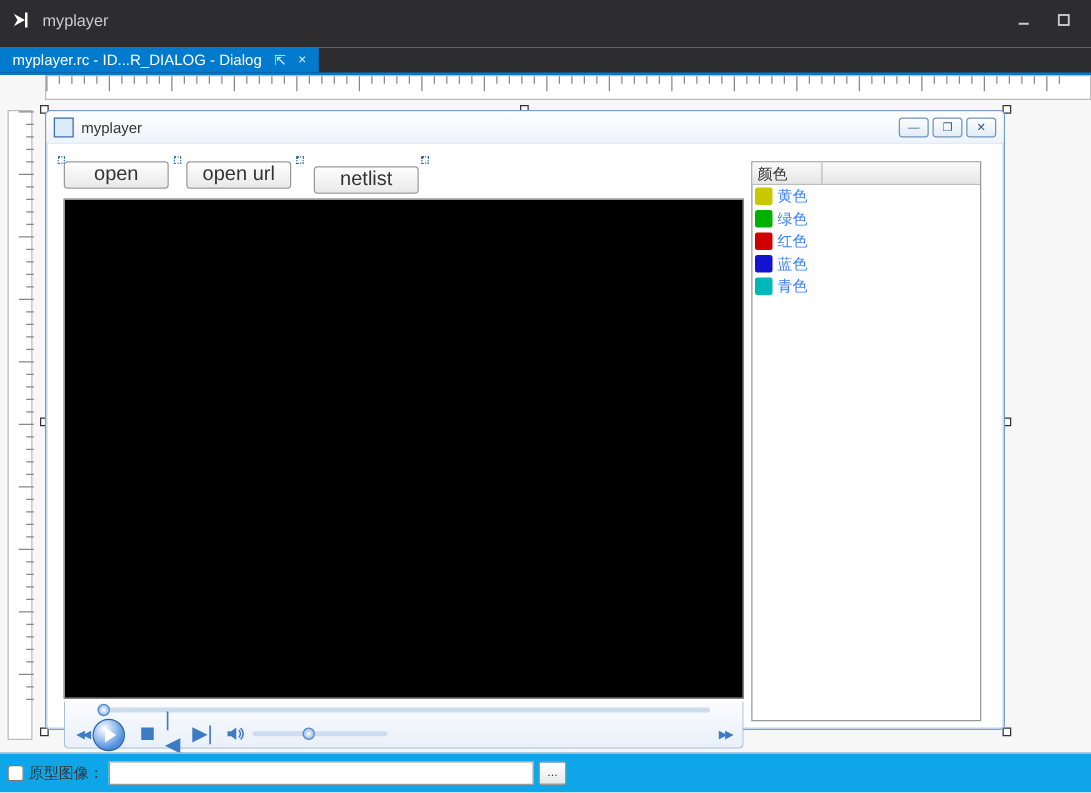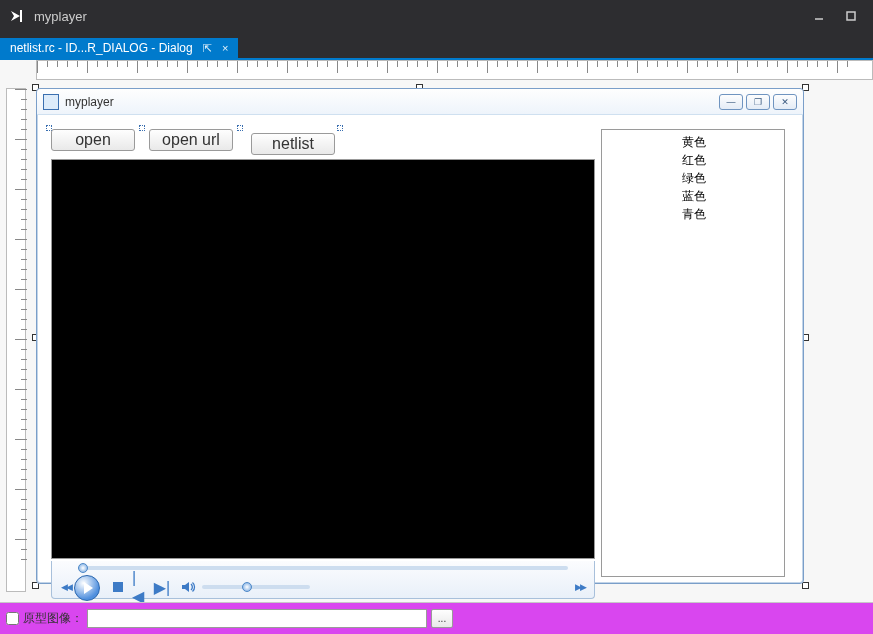--- a/index.html
+++ b/index.html
@@ -62,27 +62,27 @@
 .mb-prev { left:80px; } 
 .mb-next { left:102px;} 
 .mb-vol { left:128px;} 
 .vol-slider { position:absolute; left:150px; top:24px; width:108px; height:4px; background:#cdddef; border-radius:2px; }
 .vol-thumb { position:absolute; left:190px; top:21px; width:10px; height:10px; border-radius:50%; background:radial-gradient(#fff,#6ea3e0); border:1px solid #4d88c8; }
 
 
 .listview { position:absolute; left:564px; top:14px; width:184px; height:448px; background:#fff; border:1px solid #9a9a9a; }
 .lv-header { height:18px; background:linear-gradient(#f9f9f9,#e7e7e7); border-bottom:1px solid #bcbcbc; display:flex; }
 .lv-hcell { border-right:1px solid #bcbcbc; font-size:12px; padding:1px 4px; color:#333; }
-.lv-row { display:flex; align-items:center; height:18px; padding-left:2px; gap:4px; font-size:12px; color:#000000;flex-direction:column;}
+.lv-row { display:flex; align-items:center; height:18px; padding-left:2px; gap:4px; font-size:12px; color:#3b82f6;}
 .lv-icon { width:14px; height:14px; border-radius:2px; position:relative; }
 .lv-icon::before,.lv-icon::after{content:"";position:absolute;inset:0;}
 .lv-icon::before{clip-path:polygon(50% 0,100% 50%,50% 100%,0 50%);} 
 
 
-.prop-row { position:absolute; left:0; right:0; bottom:0; height:32px; background:#d946ef; border-top:1px solid #c8c8c8; display:flex; align-items:center; padding:0 6px; gap:4px; font-size:12px; color:#333;}
+.prop-row { position:absolute; left:0; right:0; bottom:0; height:32px; background:#0ea5e9; border-top:1px solid #c8c8c8; display:flex; align-items:center; padding:0 6px; gap:4px; font-size:12px; color:#333;}
 .prop-row input[type=checkbox]{width:13px;height:13px;}
 .prop-row .textbox { flex:0 0 340px; height:19px; background:#fff; border:1px solid #9a9a9a; }
 .prop-row .smallbtn { width:22px;height:19px;border:1px solid #9a9a9a;background:linear-gradient(#fefefe,#e9e9e9);border-radius:2px;font-size:10px;display:flex;align-items:center;justify-content:center;}
 .prop-row .sep { width:40px; }
 </style>
 </head>
 <body>
 
 <div class="vs-titlebar">
   <span class="vs-logo">
@@ -101,21 +101,21 @@
   <span class="winbtn">
       <svg width="10" height="10">
         <rect x="1" y="1" width="8" height="8" fill="none" stroke="#ccc" stroke-width="1.5"></rect>
       </svg>
     </span>
 </div>
 <div class="vs-dark-strip"></div>
 
 <div class="doc-tabs">
   <div class="doc-tab">
-    <span>netlist.rc - ID...R_DIALOG - Dialog</span>
+    <span>myplayer.rc - ID...R_DIALOG - Dialog</span>
     <span class="pin">⇱</span>
     <span class="close">×</span>
   </div>
 </div>
 
 <div class="designer-wrap">
   <div class="ruler-h" id="rh">
       <div class="tick big" style="left: 0px;"></div>
       <div class="tick" style="left: 10px;"></div>
       <div class="tick" style="left: 20px;"></div>
@@ -297,32 +297,36 @@
               <polygon points="2,6 5,6 9,3 9,13 5,10 2,10" fill="#3d7bc6"></polygon>
               <path d="M11 5 A4 4 0 0 1 11 11" fill="none" stroke="#3d7bc6" stroke-width="1.3"></path>
               <path d="M12.5 3.5 A6 6 0 0 1 12.5 12.5" fill="none" stroke="#3d7bc6" stroke-width="1.3"></path>
             </svg>
         </div>
         <div class="vol-slider"></div>
         <div class="vol-thumb"></div>
       </div>
 
       <div class="listview">
+        <div class="lv-header">
+          <div class="lv-hcell" style="width:56px;">颜色</div>
+          <div class="lv-hcell" style="flex:1;border-right:none;"></div>
+        </div>
         <div id="lv-body">
             <div class="lv-row">
               <span class="lv-icon" style="background: rgb(200, 200, 0);"></span>
               <span>黄色</span>
             </div>
             <div class="lv-row">
+              <span class="lv-icon" style="background: rgb(0, 176, 0);"></span>
+              <span>绿色</span>
+            </div>
+            <div class="lv-row">
               <span class="lv-icon" style="background: rgb(208, 0, 0);"></span>
               <span>红色</span>
-            </div>
-            <div class="lv-row">
-              <span class="lv-icon" style="background: rgb(0, 176, 0);"></span>
-              <span>绿色</span>
             </div>
             <div class="lv-row">
               <span class="lv-icon" style="background: rgb(20, 20, 208);"></span>
               <span>蓝色</span>
             </div>
             <div class="lv-row">
               <span class="lv-icon" style="background: rgb(0, 184, 184);"></span>
               <span>青色</span>
             </div>
           </div>

